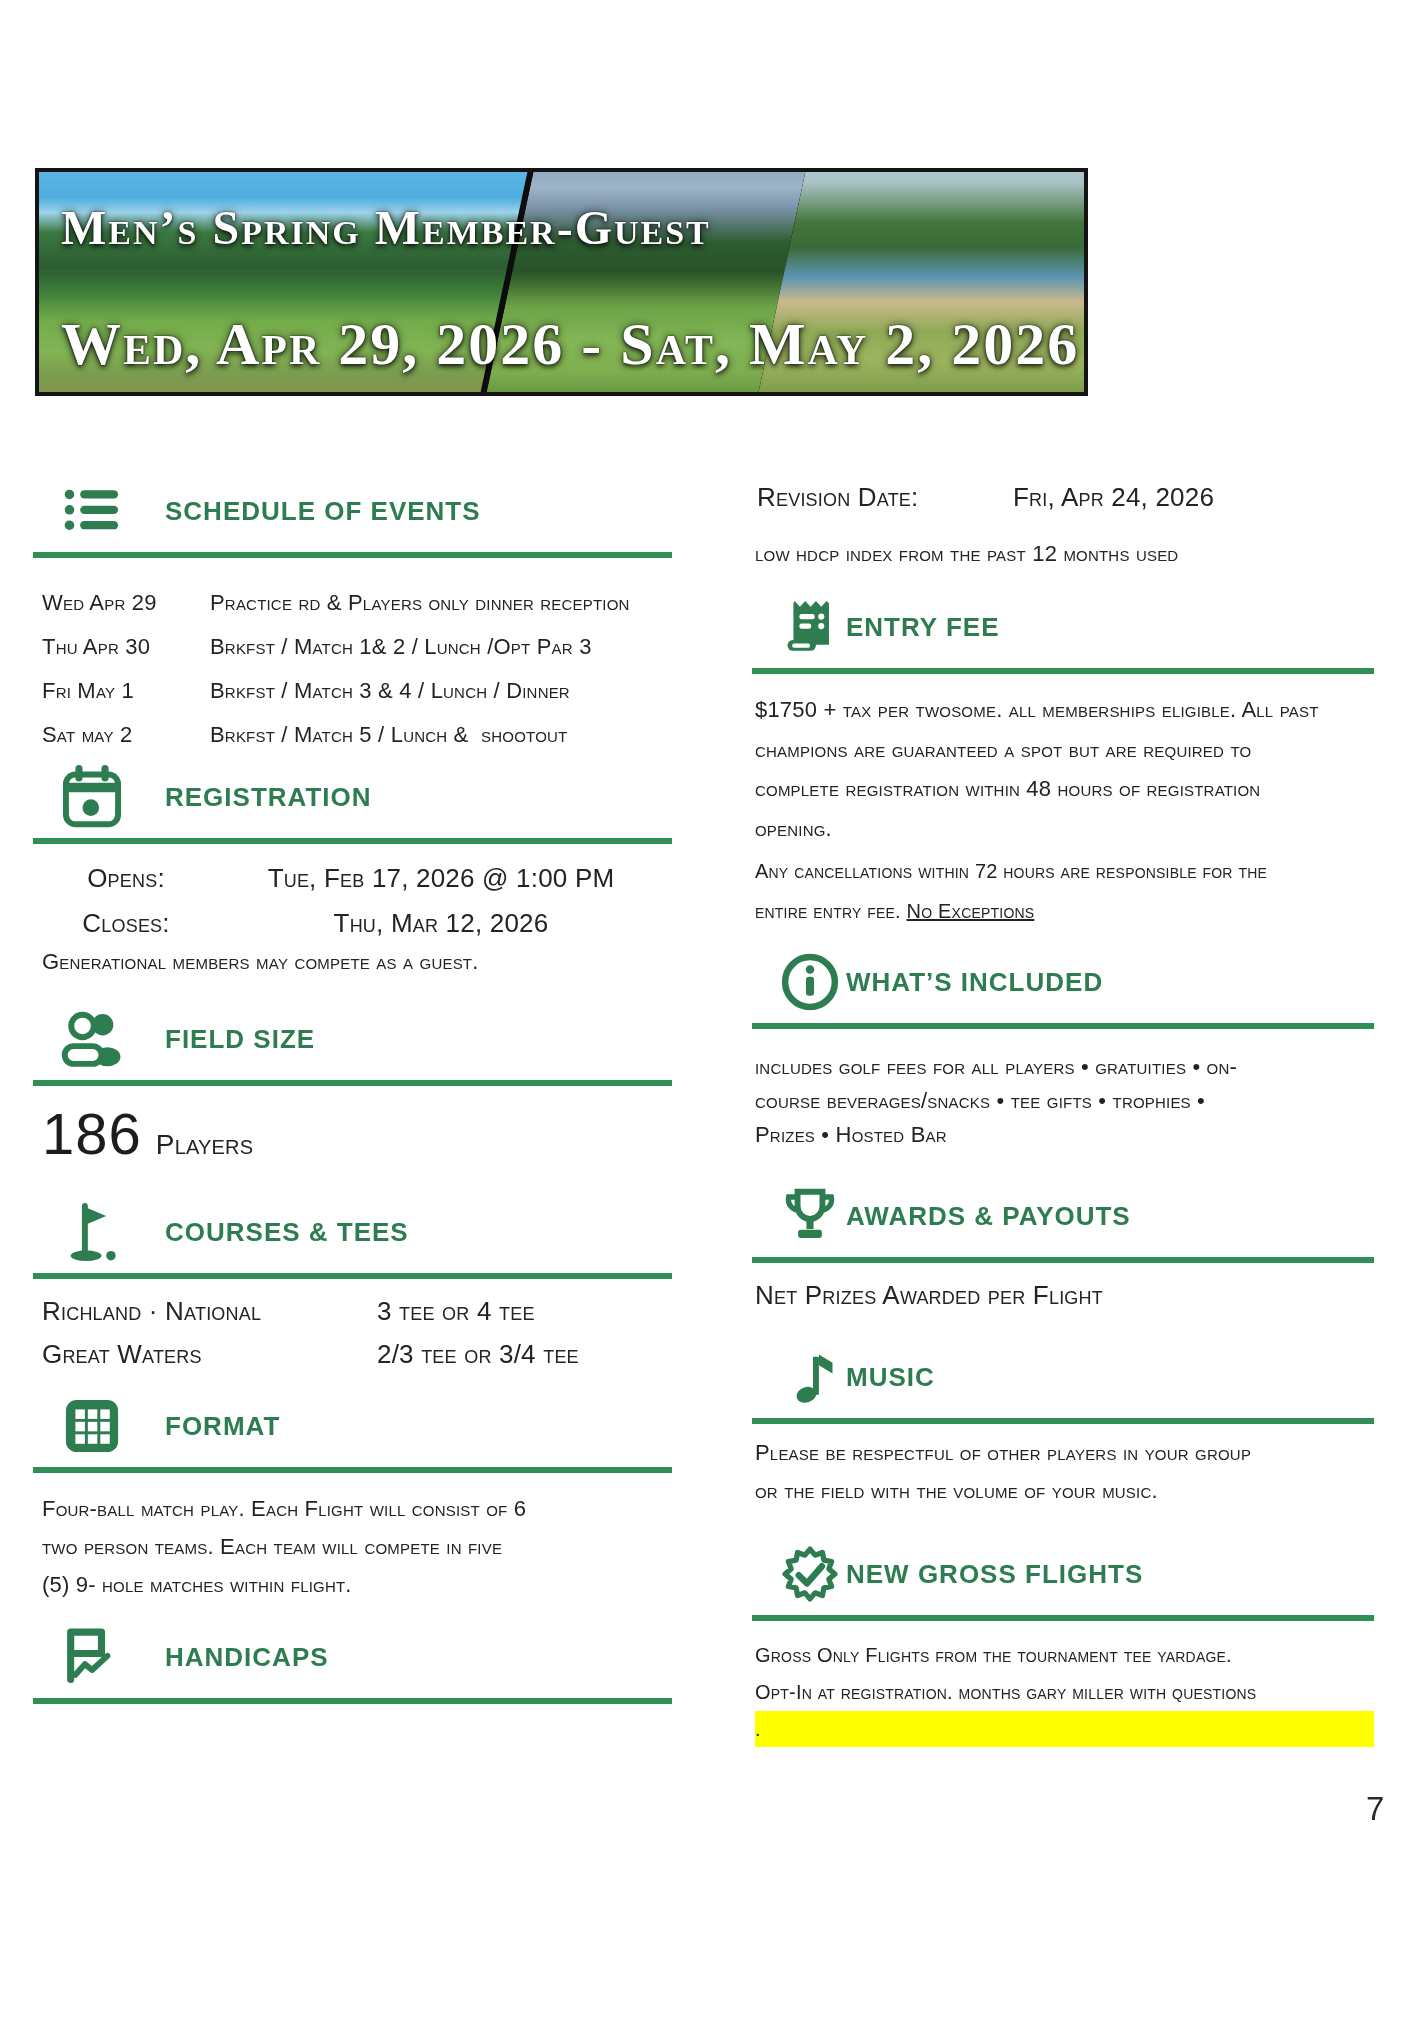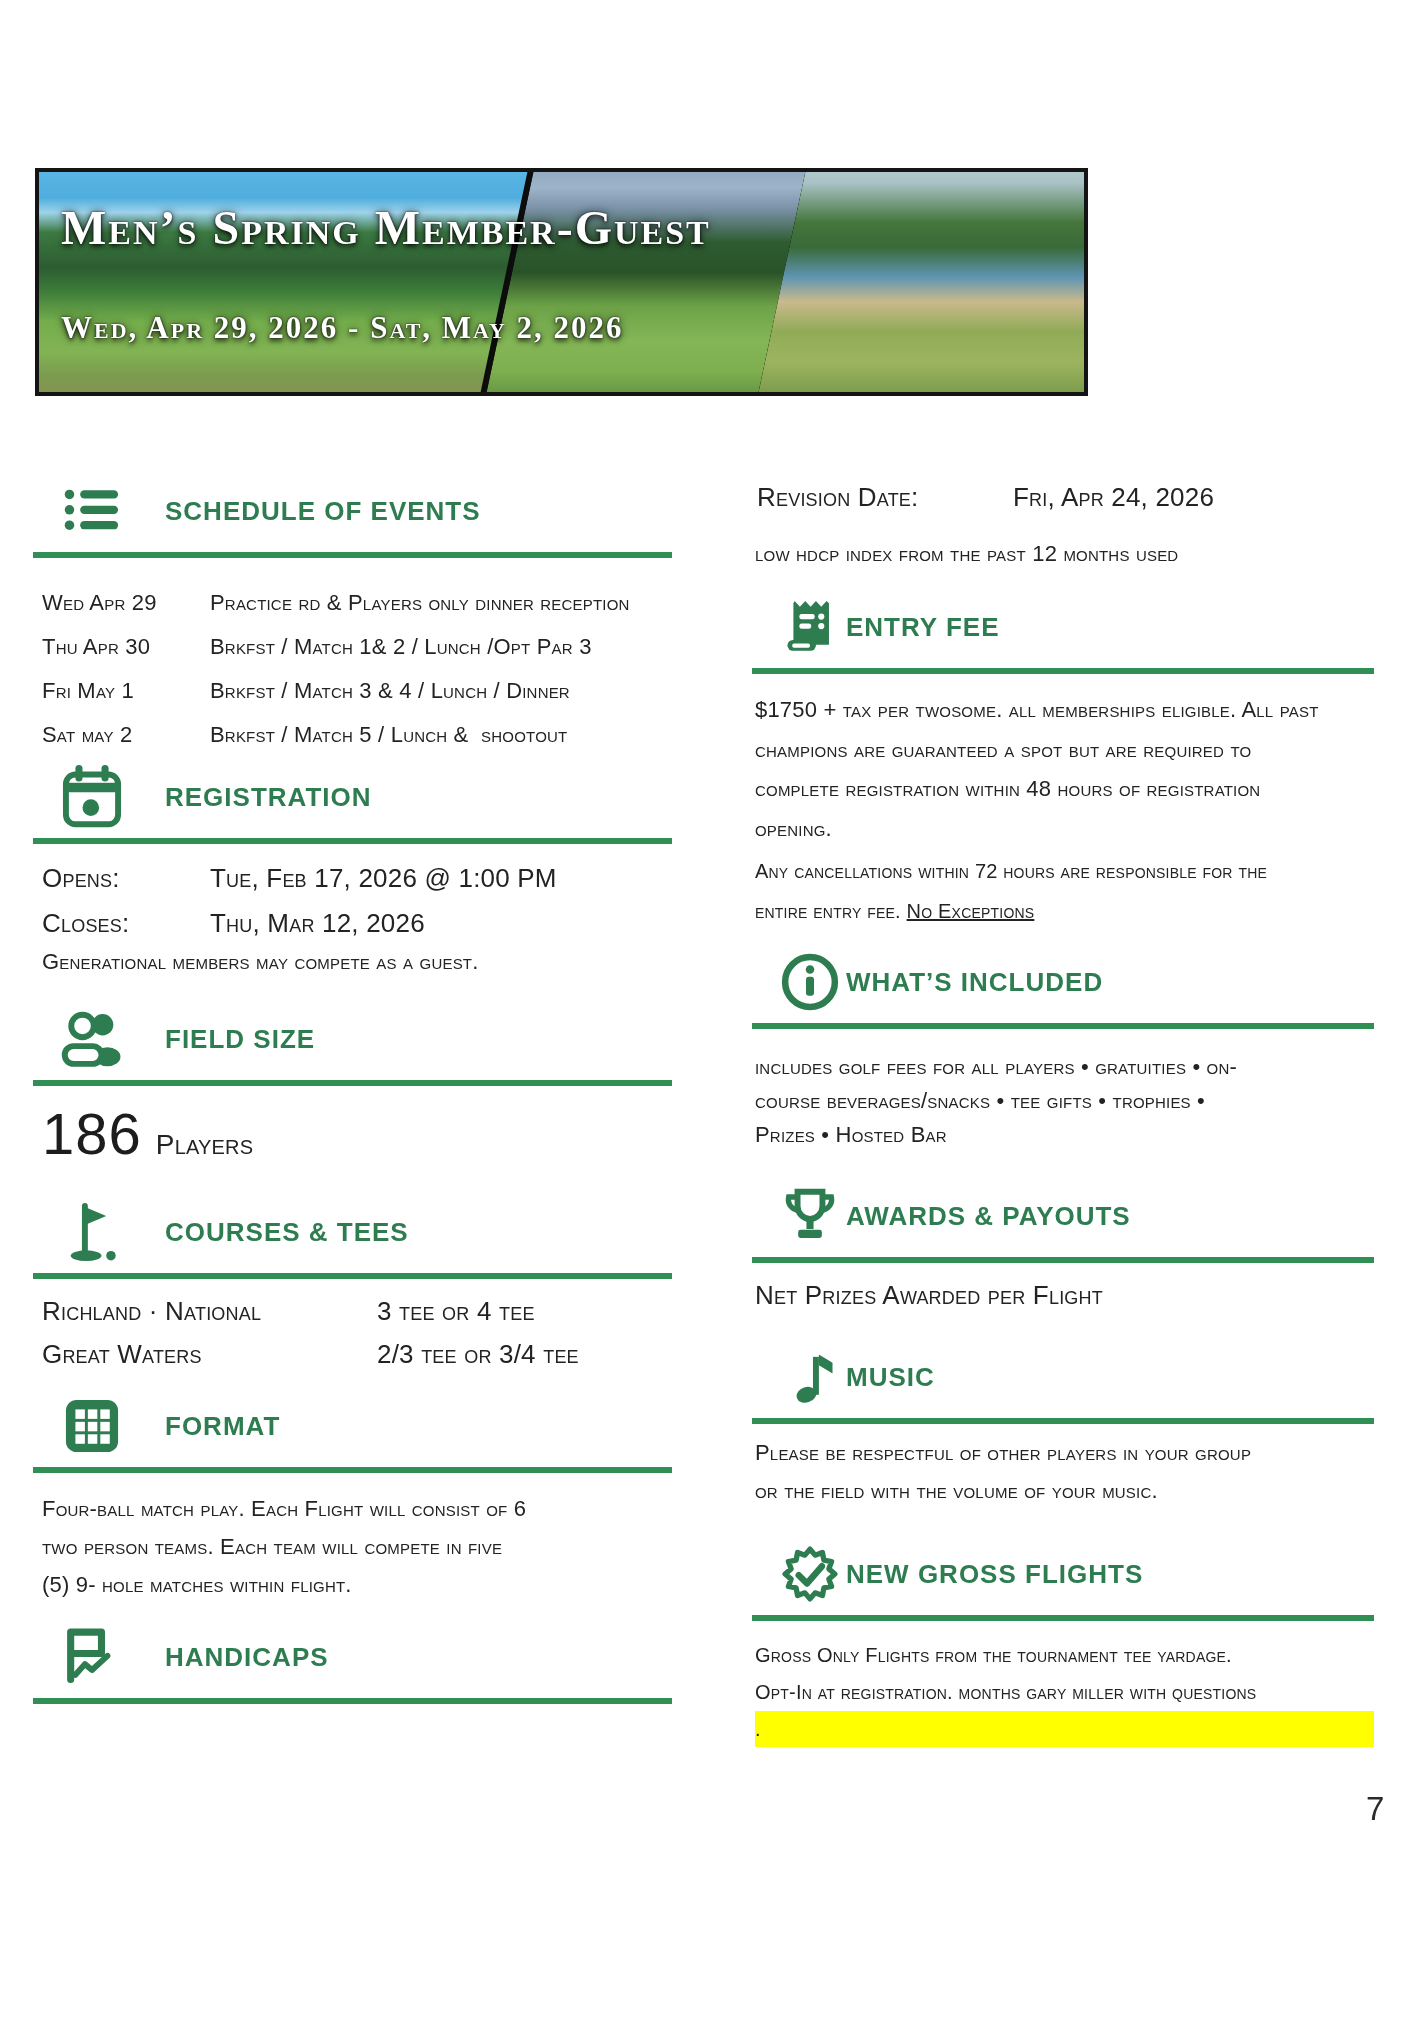--- a/index.html
+++ b/index.html
@@ -20,21 +20,21 @@
     background:linear-gradient(180deg,#8ba3bc 0%,#9db3c8 12%,#7c93aa 20%,#2e5c31 34%,#295228 46%,#6da347 60%,#83b656 74%,#7fae4f 86%,#5c8c3d 100%); }
   .p3 { left:743px; width:430px;
     background:linear-gradient(180deg,#b9cdd3 0%,#a9c2c6 10%,#44763c 26%,#3a6a39 36%,#5e95b2 48%,#cab98c 58%,#90ab57 70%,#9db45f 82%,#6f9344 100%); }
   .banner-text {
     position:absolute; left:22px; color:#fff;
     font-family:"Liberation Serif", serif; font-weight:700; font-variant:small-caps;
     letter-spacing:2px; white-space:nowrap;
     text-shadow:0 0 8px rgba(0,0,0,.65), 0 3px 4px rgba(0,0,0,.55), 0 0 2px rgba(0,0,0,.85);
   }
   .banner-title { top:28px;  font-size:48px; }
-  .banner-dates { top:138px; font-size:31px; }
+  .banner-dates { top:138px; font-size:60px; }
 
   
   .col { position:absolute; top:0; height:2028px; }
   .col-left  { left:33px;  width:639px; }
   .col-right { left:752px; width:622px; }
   .col > div, .col > section { position:absolute; left:0; right:0; }
 
   
   .sec-head { display:flex; align-items:center; height:66px; margin-bottom:8px; }
   .icon { display:inline-flex; color:#2E7D51; }
@@ -50,21 +50,21 @@
   .rule { height:6px; background:#2F8F55; }
 
   
   .sc { font-variant:small-caps; color:#232323; letter-spacing:.2px; }
   .t22 { font-size:22px; }
   .t20 { font-size:20px; }
   .t26 { font-size:26px; }
   .row { display:grid; padding-left:9px; white-space:pre; }
   .rows-2col .row { grid-template-columns:168px 1fr; }
   .rows-schedule { line-height:44px; }
-  .rows-reg      { line-height:45px; }
+  .rows-reg      { line-height:45px;text-align:center; }
   .rows-courses  { line-height:43px; }
   .rows-courses .row { grid-template-columns:335px 1fr; }
   .para { padding-left:9px; }
   .para span { display:block; white-space:nowrap; }
   .line { padding-left:9px; white-space:nowrap; }
 
   #schedule-rows { top:581px; }
   #sec-schedule  { top:478px; }
   #sec-registration { top:764px; }
   #registration-rows { top:856px; }

